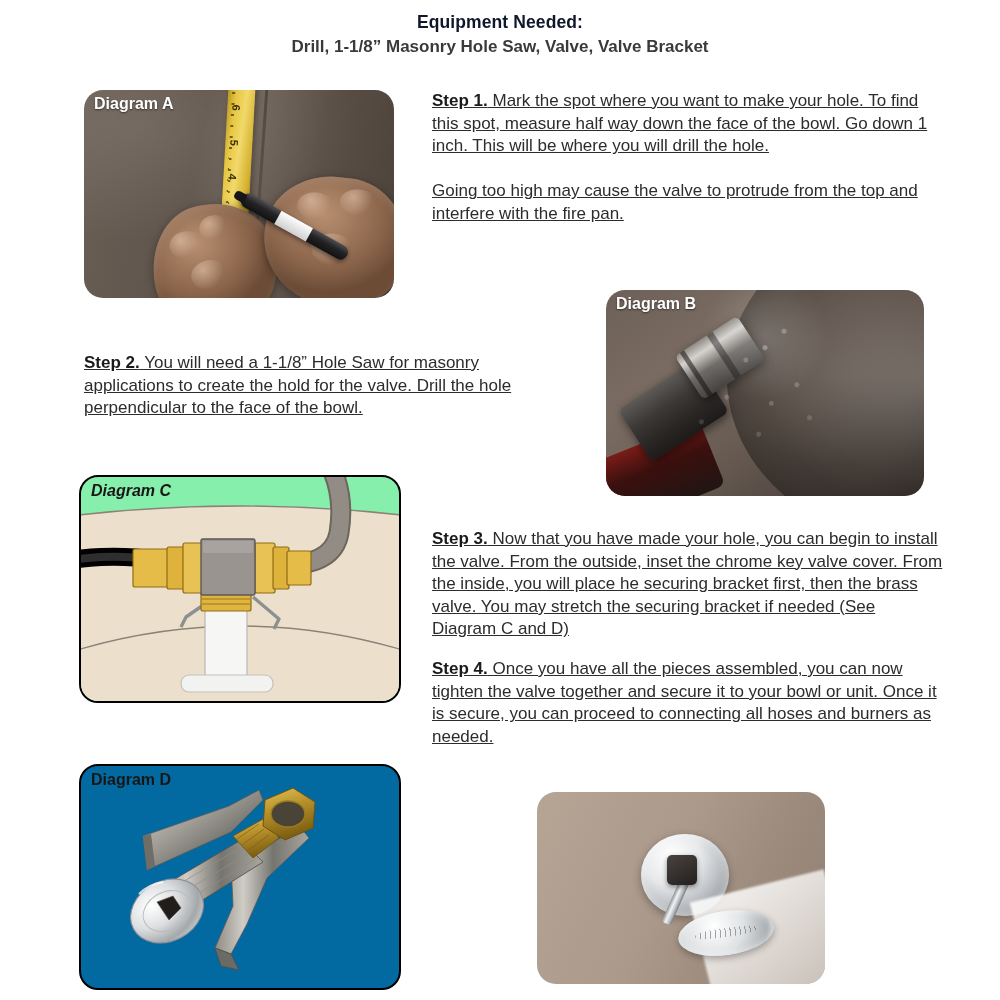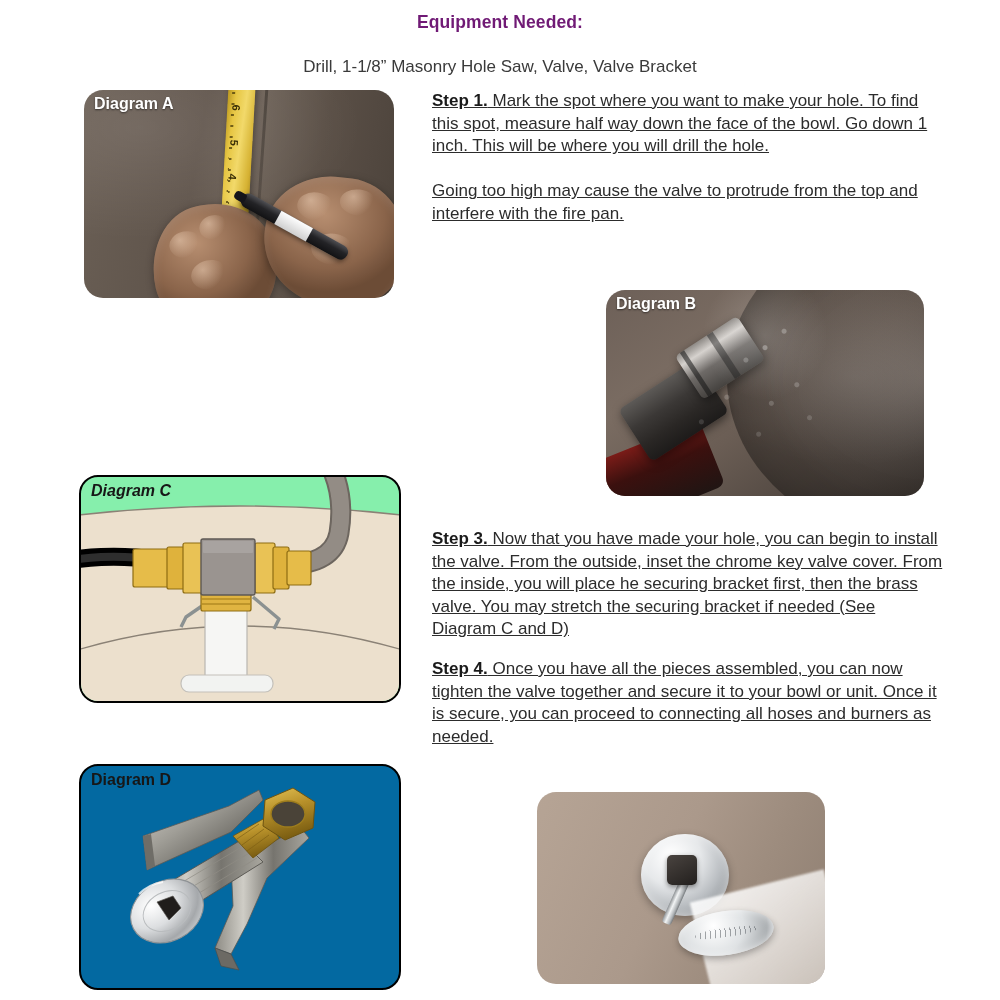--- a/index.html
+++ b/index.html
@@ -21,27 +21,28 @@
   .header {
     position: absolute;
     left: 0; right: 0; top: 11px;
     text-align: center;
   }
   .header .eq-title {
     font-size: 17.5px;
     font-weight: bold;
     letter-spacing: .1px;
     line-height: 1.35;
-    color: #701a75;
+    color: #0f172a;
   }
   .header .eq-list {
     font-size: 17px;
     line-height: 1.45;
     color: #3a3a3a;
-    margin-top: 20px;
+    margin-top: 0;
+    font-weight: bold;
   }
 
   
   .textblock {
     position: absolute;
     font-size: 17px;
     line-height: 1.33;
     color: #2c2c2c;
     text-decoration: underline;
   }
@@ -277,20 +278,23 @@
       </div>
     </div>
     <div class="fig-label light">Diagram A</div>
   </div>
 
   <div class="textblock" id="step1">
     <p><b>Step 1.</b><span> Mark the spot where you want to make your hole. To find this spot, measure half way down the face of the bowl. Go down 1 inch. This will be where you will drill the hole.</span></p>
     <p>Going too high may cause the valve to protrude from the top and interfere with the fire pan.</p>
   </div>
 
+  <div class="textblock" id="step2">
+    <p><b>Step 2.</b><span> You will need a 1-1/8” Hole Saw for masonry applications to create the hold for the valve. Drill the hole perpendicular to the face of the bowl.</span></p>
+  </div>
 
   <div class="figure" id="figB">
     <div class="photoB">
       <div class="bowlcurve"></div>
       <div class="body"></div>
       <div class="chuck"></div>
       <div class="holesaw"></div>
       <div class="dust"></div>
     </div>
     <div class="fig-label light">Diagram B</div>

